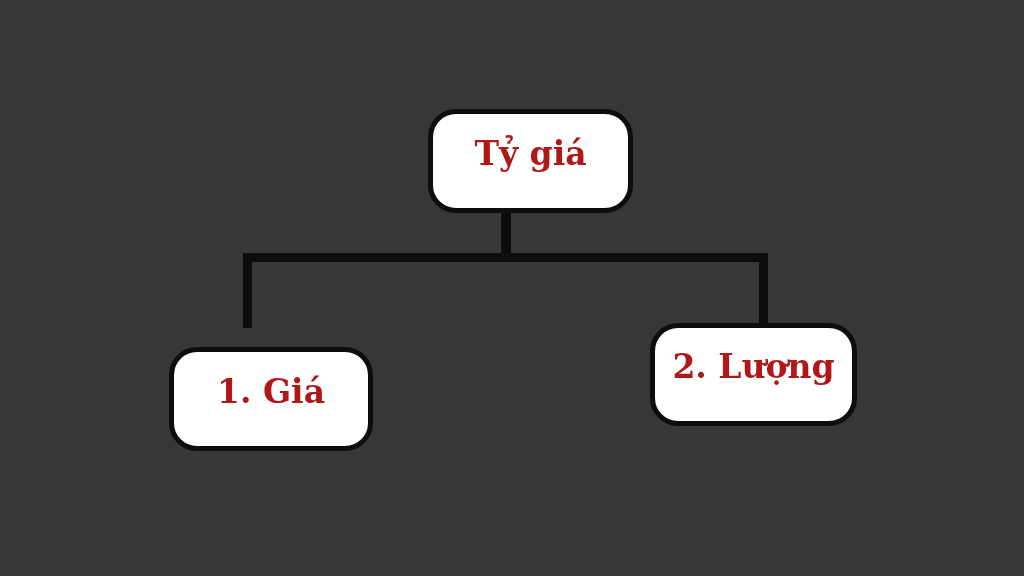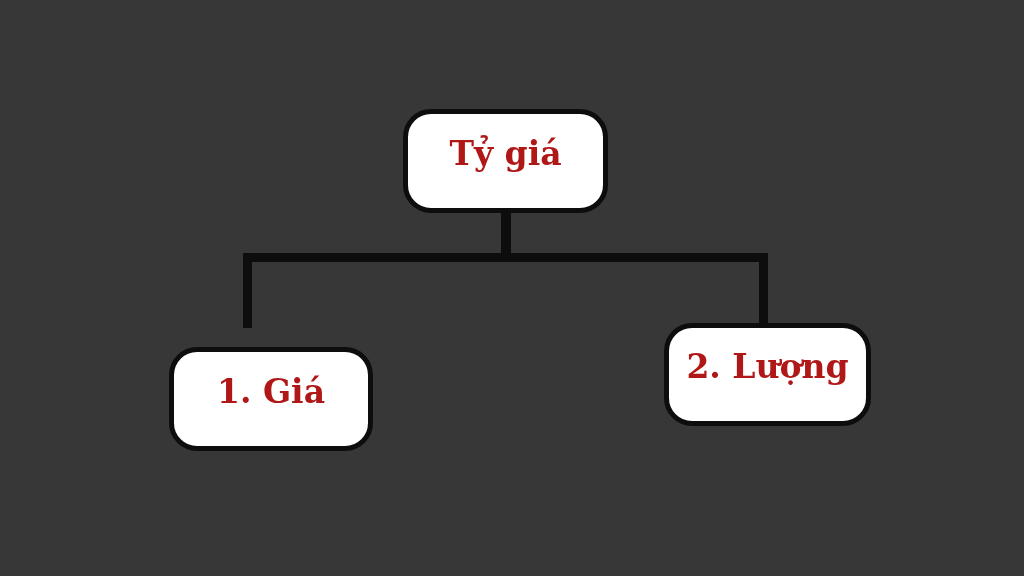--- a/index.html
+++ b/index.html
@@ -33,23 +33,23 @@
     top: -8px;
     font-size: 33px;
     font-weight: bold;
     color: var(--label);
     white-space: nowrap;
   }
   .connector {
     position: absolute;
     background: var(--stroke);
   }
-  #node-root   { left: 403px; top: 109px; width: 205px; height: 104px; }
+  #node-root   { left: 428px; top: 109px; width: 205px; height: 104px; }
   #node-child1 { left: 169px; top: 323px; width: 204px; height: 104px; margin-top: 24px; }
-  #node-child2 { left: 664px; top: 323px; width: 207px; height: 103px; text-align: right; }
+  #node-child2 { left: 650px; top: 323px; width: 207px; height: 103px; text-align: right; }
 
   #conn-root-drop  { left: 501px; top: 210px; width: 10px; height: 48px; }
   #conn-horizontal { left: 243px; top: 253px; width: 525px; height: 9px; }
   #conn-left-drop  { left: 243px; top: 253px; width: 9px;  height: 75px; }
   #conn-right-drop { left: 759px; top: 253px; width: 9px;  height: 75px; }
 </style>
 </head>
 <body>
 
 <div class="canvas">

